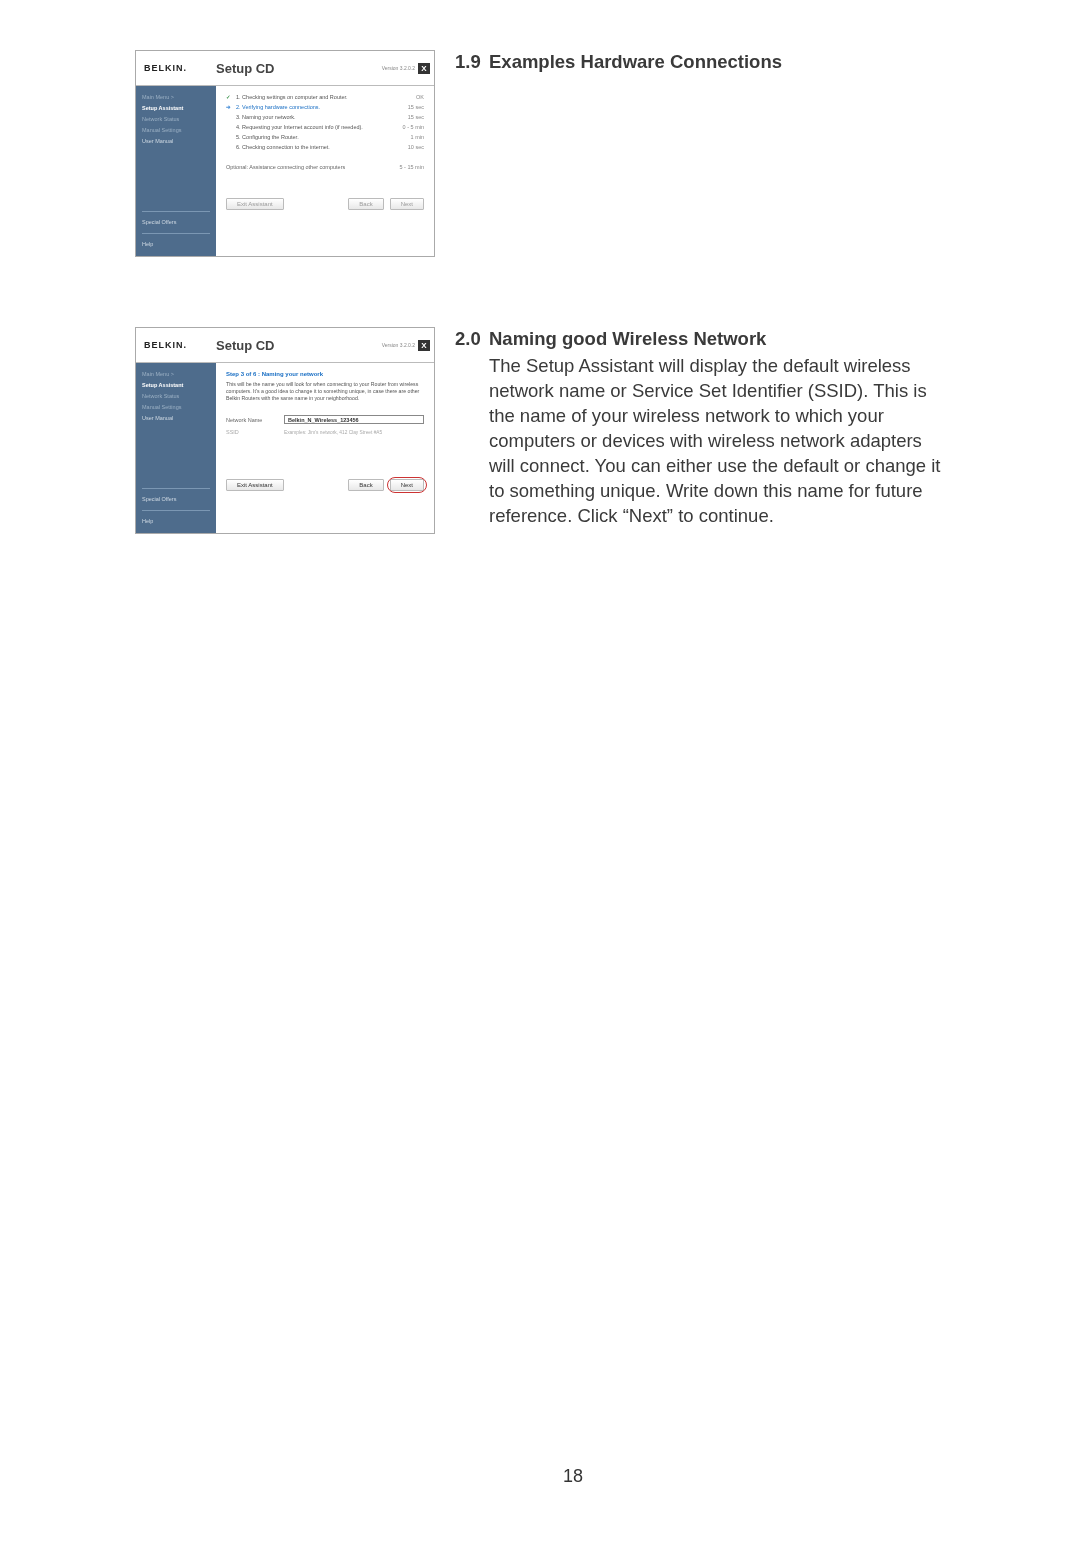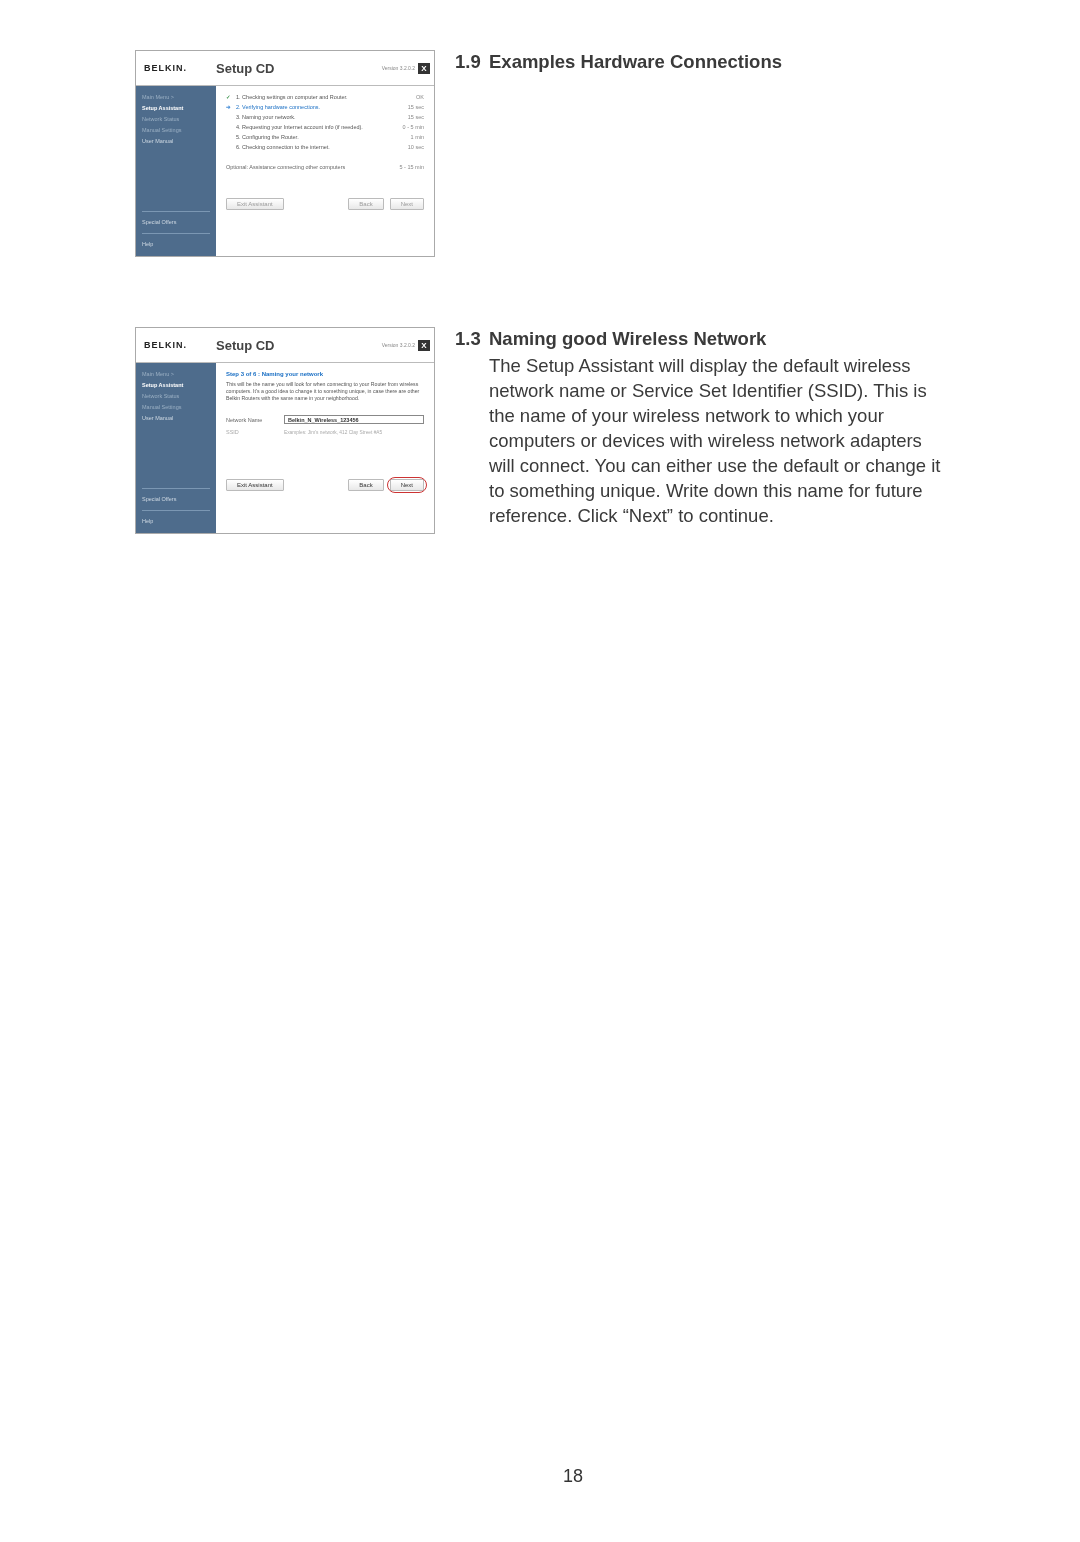--- a/index.html
+++ b/index.html
@@ -355,19 +355,19 @@
               <span class="btn enabled">Exit Assistant</span>
               <span class="spacer"></span>
               <span class="btn enabled">Back</span>
               <span class="btn enabled nextring">Next</span>
             </div>
           </div>
         </div>
       </div>
     </div>
     <div class="text-col">
-      <span class="sec-number">1.3</span><span class="sec-title">Naming good Wireless Network</span>
+      <span class="sec-number">2.0</span><span class="sec-title">Naming good Wireless Network</span>
       <span class="sec-body">The Setup Assistant will display the default wireless network name or Service Set Identifier (SSID). This is the name of your wireless network to which your computers or devices with wireless network adapters will connect. You can either use the default or change it to something unique. Write down this name for future reference. Click “Next” to continue.</span>
     </div>
   </div>
 
   <div class="page-number">18</div>
 </div>
 
 </body></html>

